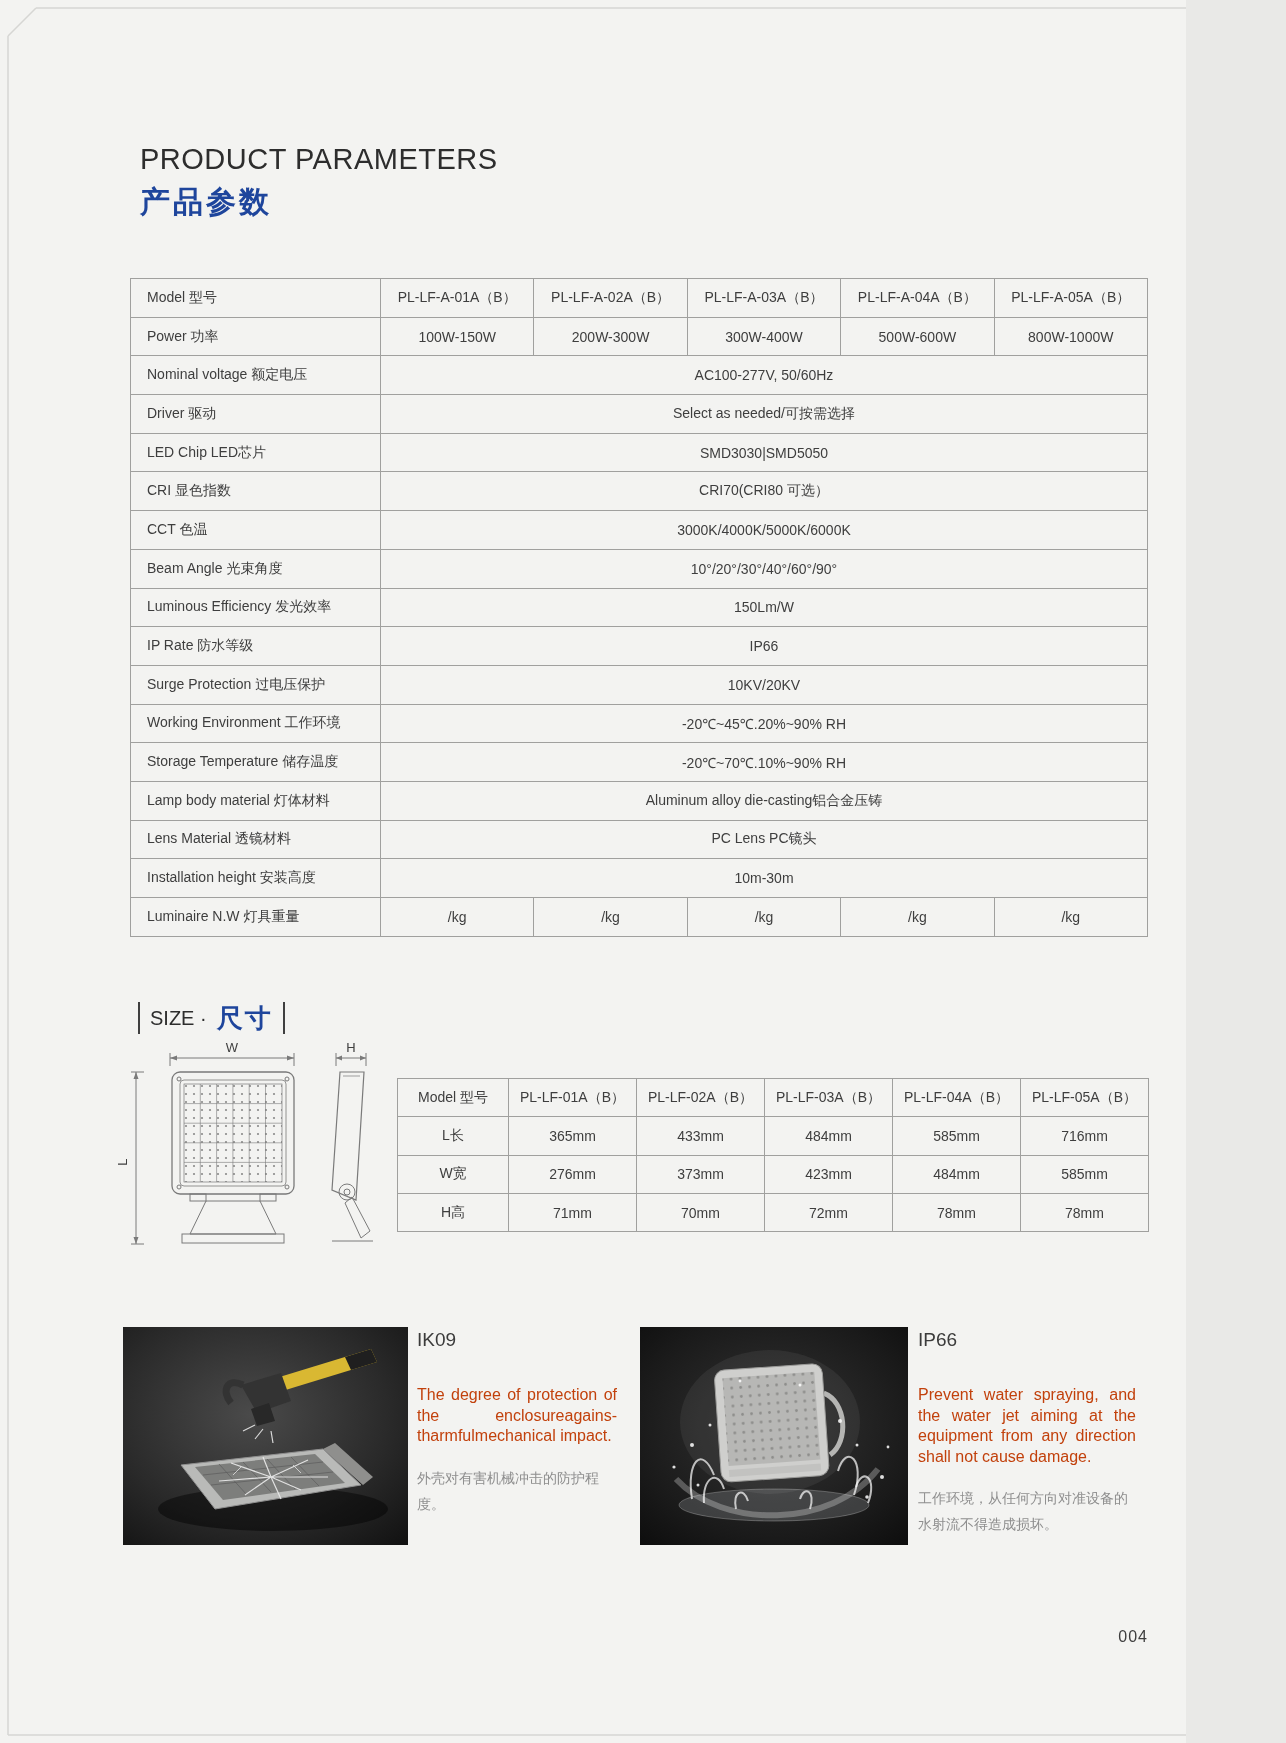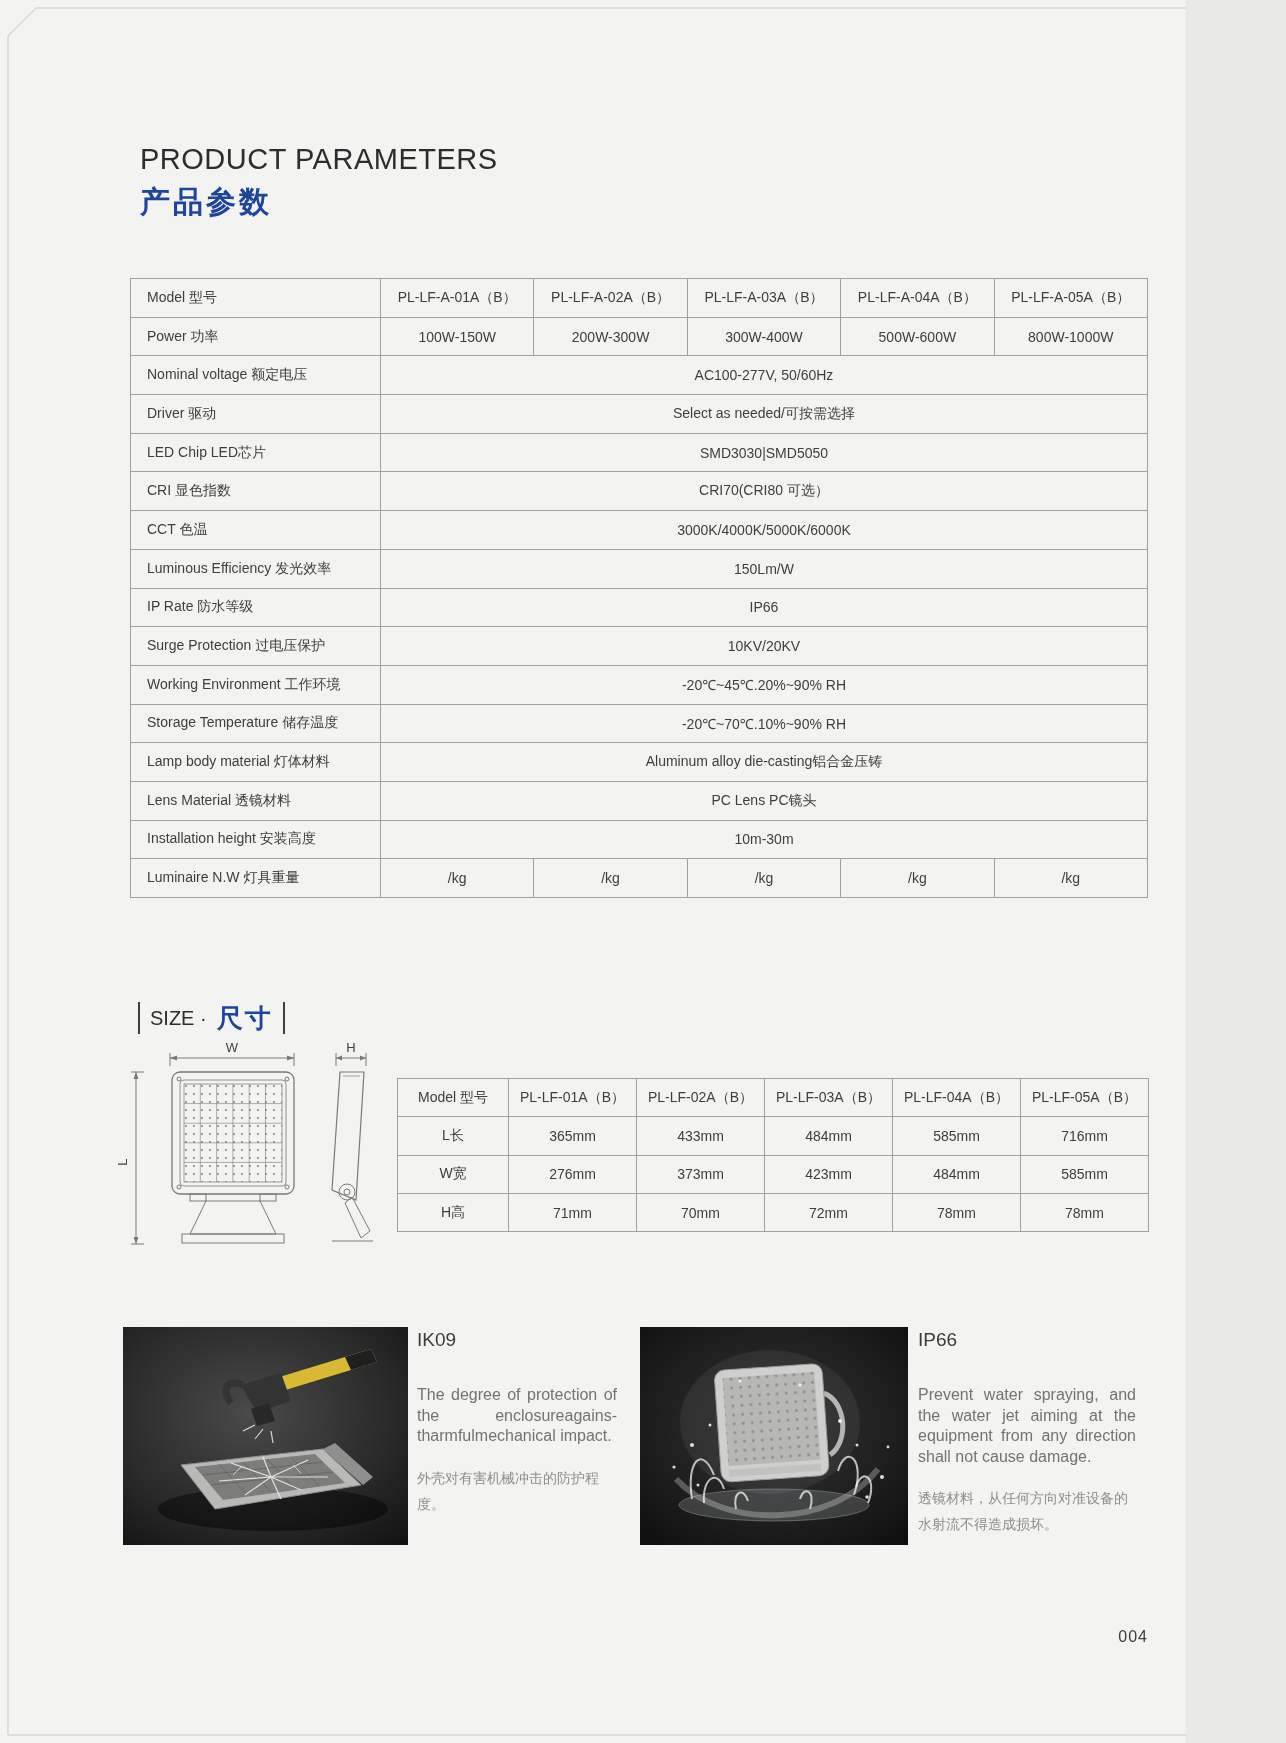--- a/index.html
+++ b/index.html
@@ -37,21 +37,21 @@
   .size-table { position:absolute; left:397px; top:1078px; width:751px; }
   .size-table td {
     border:1px solid #a0a09e; height:35.3px;
     font-size:14px; color:#3e3e3e; text-align:center; white-space:nowrap; overflow:hidden;
   }
 
   
   .feat-img { position:absolute; display:block; }
   .feat-txt { position:absolute; }
   .feat-head { font-size:19px; color:#3b3b3b; font-weight:400; margin:0 0 34px 0; }
-  .feat-en { font-size:16px; line-height:20.5px; color:#737373; text-align:justify; margin:0; }
+  .feat-en { font-size:16px; line-height:20.5px; color:#c2410c; text-align:justify; margin:0; }
   .feat-zh { font-size:14px; line-height:26px; color:#8e8e8e; margin:18px 0 0 0; }
 
   .pageno { position:absolute; left:1090px; top:1628px; width:58px; text-align:right;
             font-size:16px; color:#3e3e3e; letter-spacing:1px; }
 </style>
 </head>
 <body>
 
 <div class="page">
 
@@ -102,20 +102,24 @@
         <td class="lbl">LED Chip LED芯片</td>
         <td class="val" colspan="5">SMD3030|SMD5050</td>
       </tr>
       <tr>
         <td class="lbl">CRI 显色指数</td>
         <td class="val" colspan="5">CRI70(CRI80 可选）</td>
       </tr>
       <tr>
         <td class="lbl">CCT 色温</td>
         <td class="val" colspan="5">3000K/4000K/5000K/6000K</td>
+      </tr>
+      <tr>
+        <td class="lbl">Beam Angle 光束角度</td>
+        <td class="val" colspan="5">10°/20°/30°/40°/60°/90°</td>
       </tr>
       <tr>
         <td class="lbl">Luminous Efficiency 发光效率</td>
         <td class="val" colspan="5">150Lm/W</td>
       </tr>
       <tr>
         <td class="lbl">IP Rate 防水等级</td>
         <td class="val" colspan="5">IP66</td>
       </tr>
       <tr>
@@ -352,18 +356,18 @@
         <circle cx="160" cy="58" r="1.5"></circle>
         <circle cx="100" cy="54" r="1.4"></circle>
       <circle cx="248" cy="120" r="1.4"></circle>
         <circle cx="34" cy="140" r="1.6"></circle>
     </g>
   </svg>
 
   <div class="feat-txt" style="left:918px; top:1329px; width:218px;">
     <h3 class="feat-head">IP66</h3>
     <p class="feat-en">Prevent water spraying, and the water jet aiming at the equipment from any direction shall not cause damage.</p>
-    <p class="feat-zh">透镜材料，从任何方向对准设备的水射流不得造成损坏。</p>
+    <p class="feat-zh">工作环境，从任何方向对准设备的水射流不得造成损坏。</p>
   </div>
 
   <div class="pageno">004</div>
 
 </div>
 
 </body></html>

